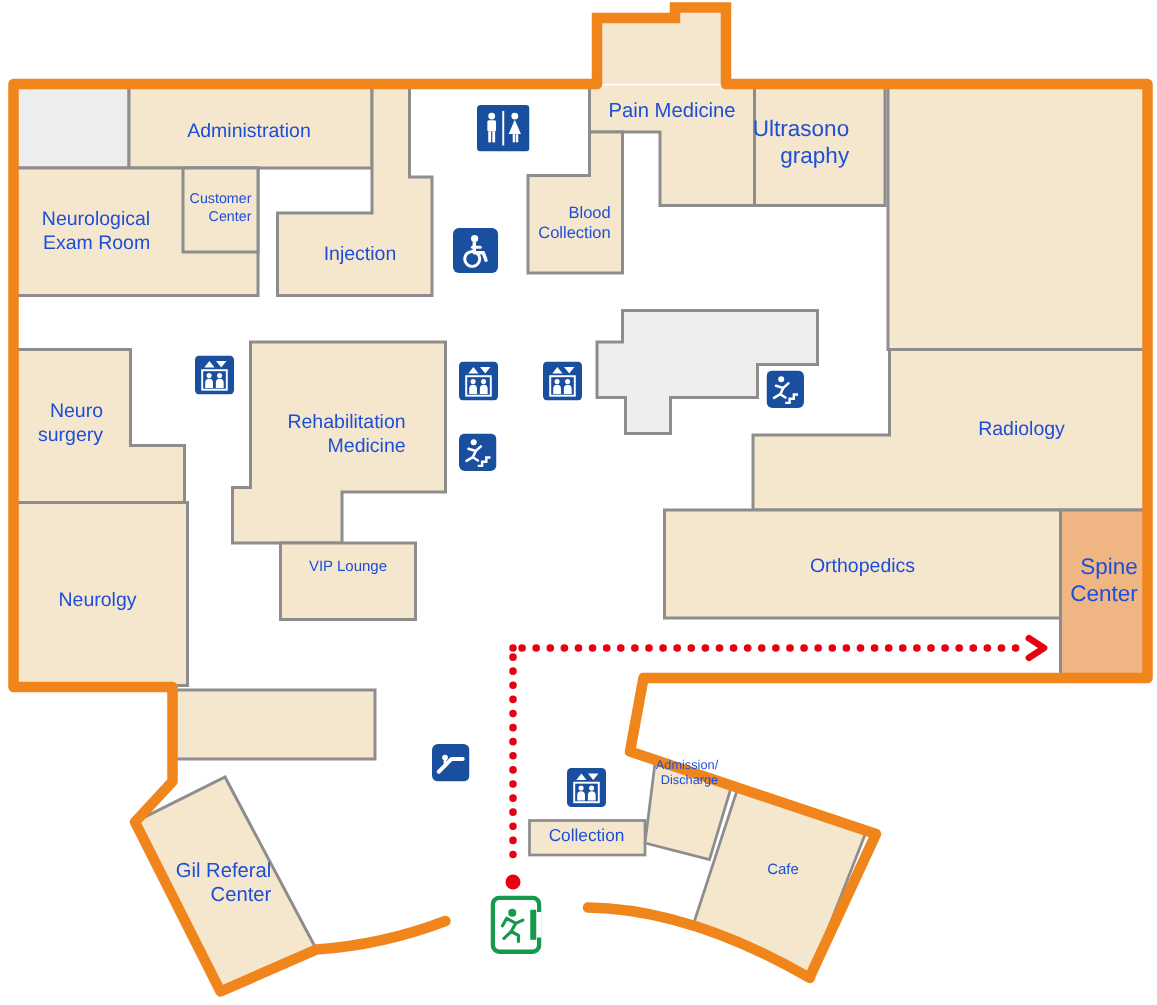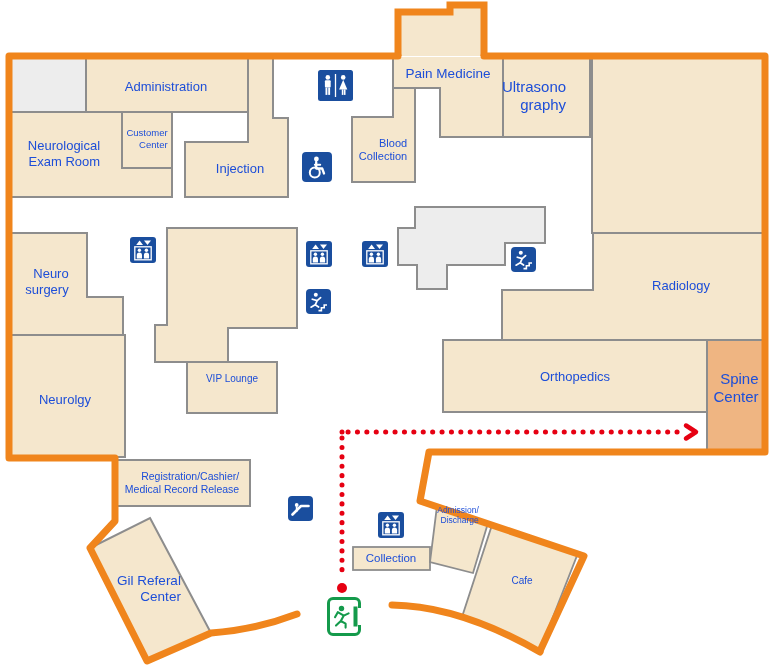--- a/index.html
+++ b/index.html
@@ -136,23 +136,23 @@
 Collection</div>
 <div class="lbl" style="left:534px;top:96px;font-size:15px">Ultrasono
 graphy</div>
 <div class="lbl" style="left:681px;top:286px">Radiology</div>
 <div class="lbl" style="left:575px;top:377px">Orthopedics</div>
 <div class="lbl" style="left:736px;top:388px;font-size:15px">Spine
 Center</div>
 <div class="lbl" style="left:47px;top:282px">Neuro
 surgery</div>
 <div class="lbl" style="left:65px;top:400px">Neurolgy</div>
+<div class="lbl" style="left:231px;top:289px">Rehabilitation
+Medicine</div>
 <div class="lbl" style="left:232px;top:379px;font-size:10px">VIP Lounge</div>
-<div class="lbl" style="left:182px;top:483px;font-size:10.5px">Registration/Cashier/
-Medical Record Release</div>
 <div class="lbl" style="left:149px;top:589px;font-size:13.5px">Gil Referal
 Center</div>
 <div class="lbl" style="left:391px;top:558px;font-size:11.5px">Collection</div>
 <div class="lbl" style="left:458px;top:515px;font-size:8.5px">Admission/
 Discharge</div>
 <div class="lbl" style="left:522px;top:581px;font-size:10px">Cafe</div>
 
 </div>
 
 </body></html>

